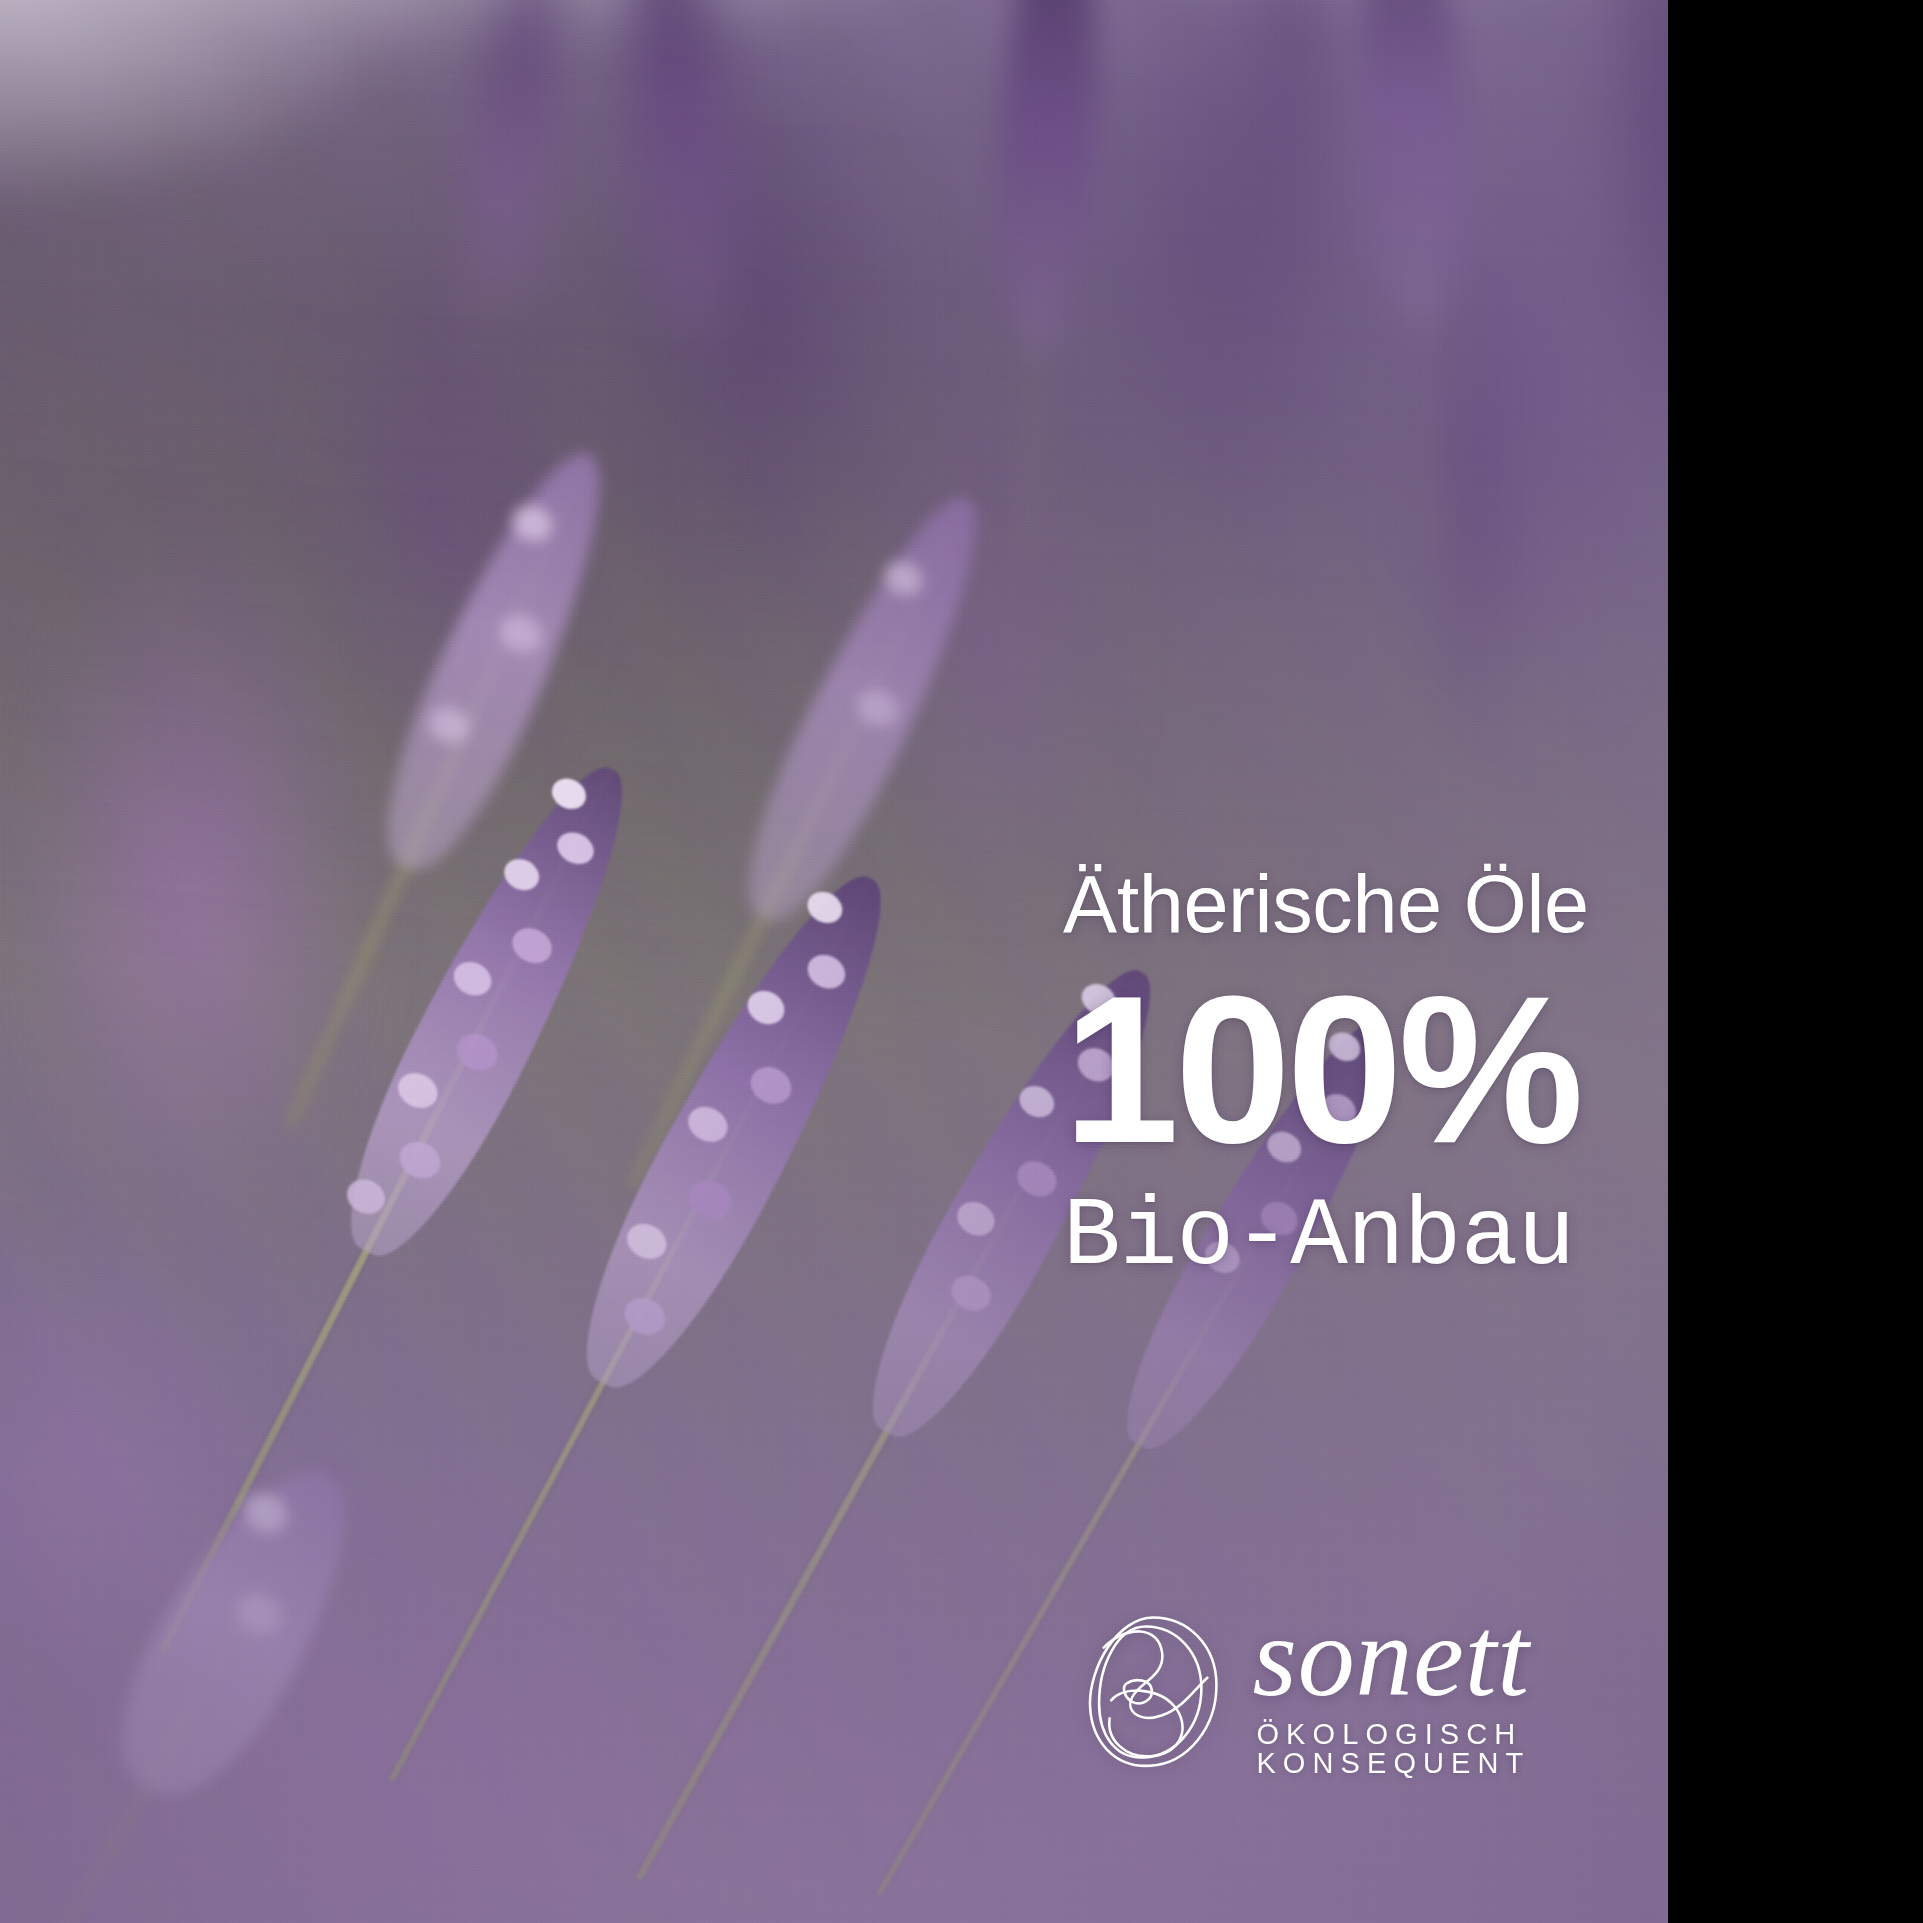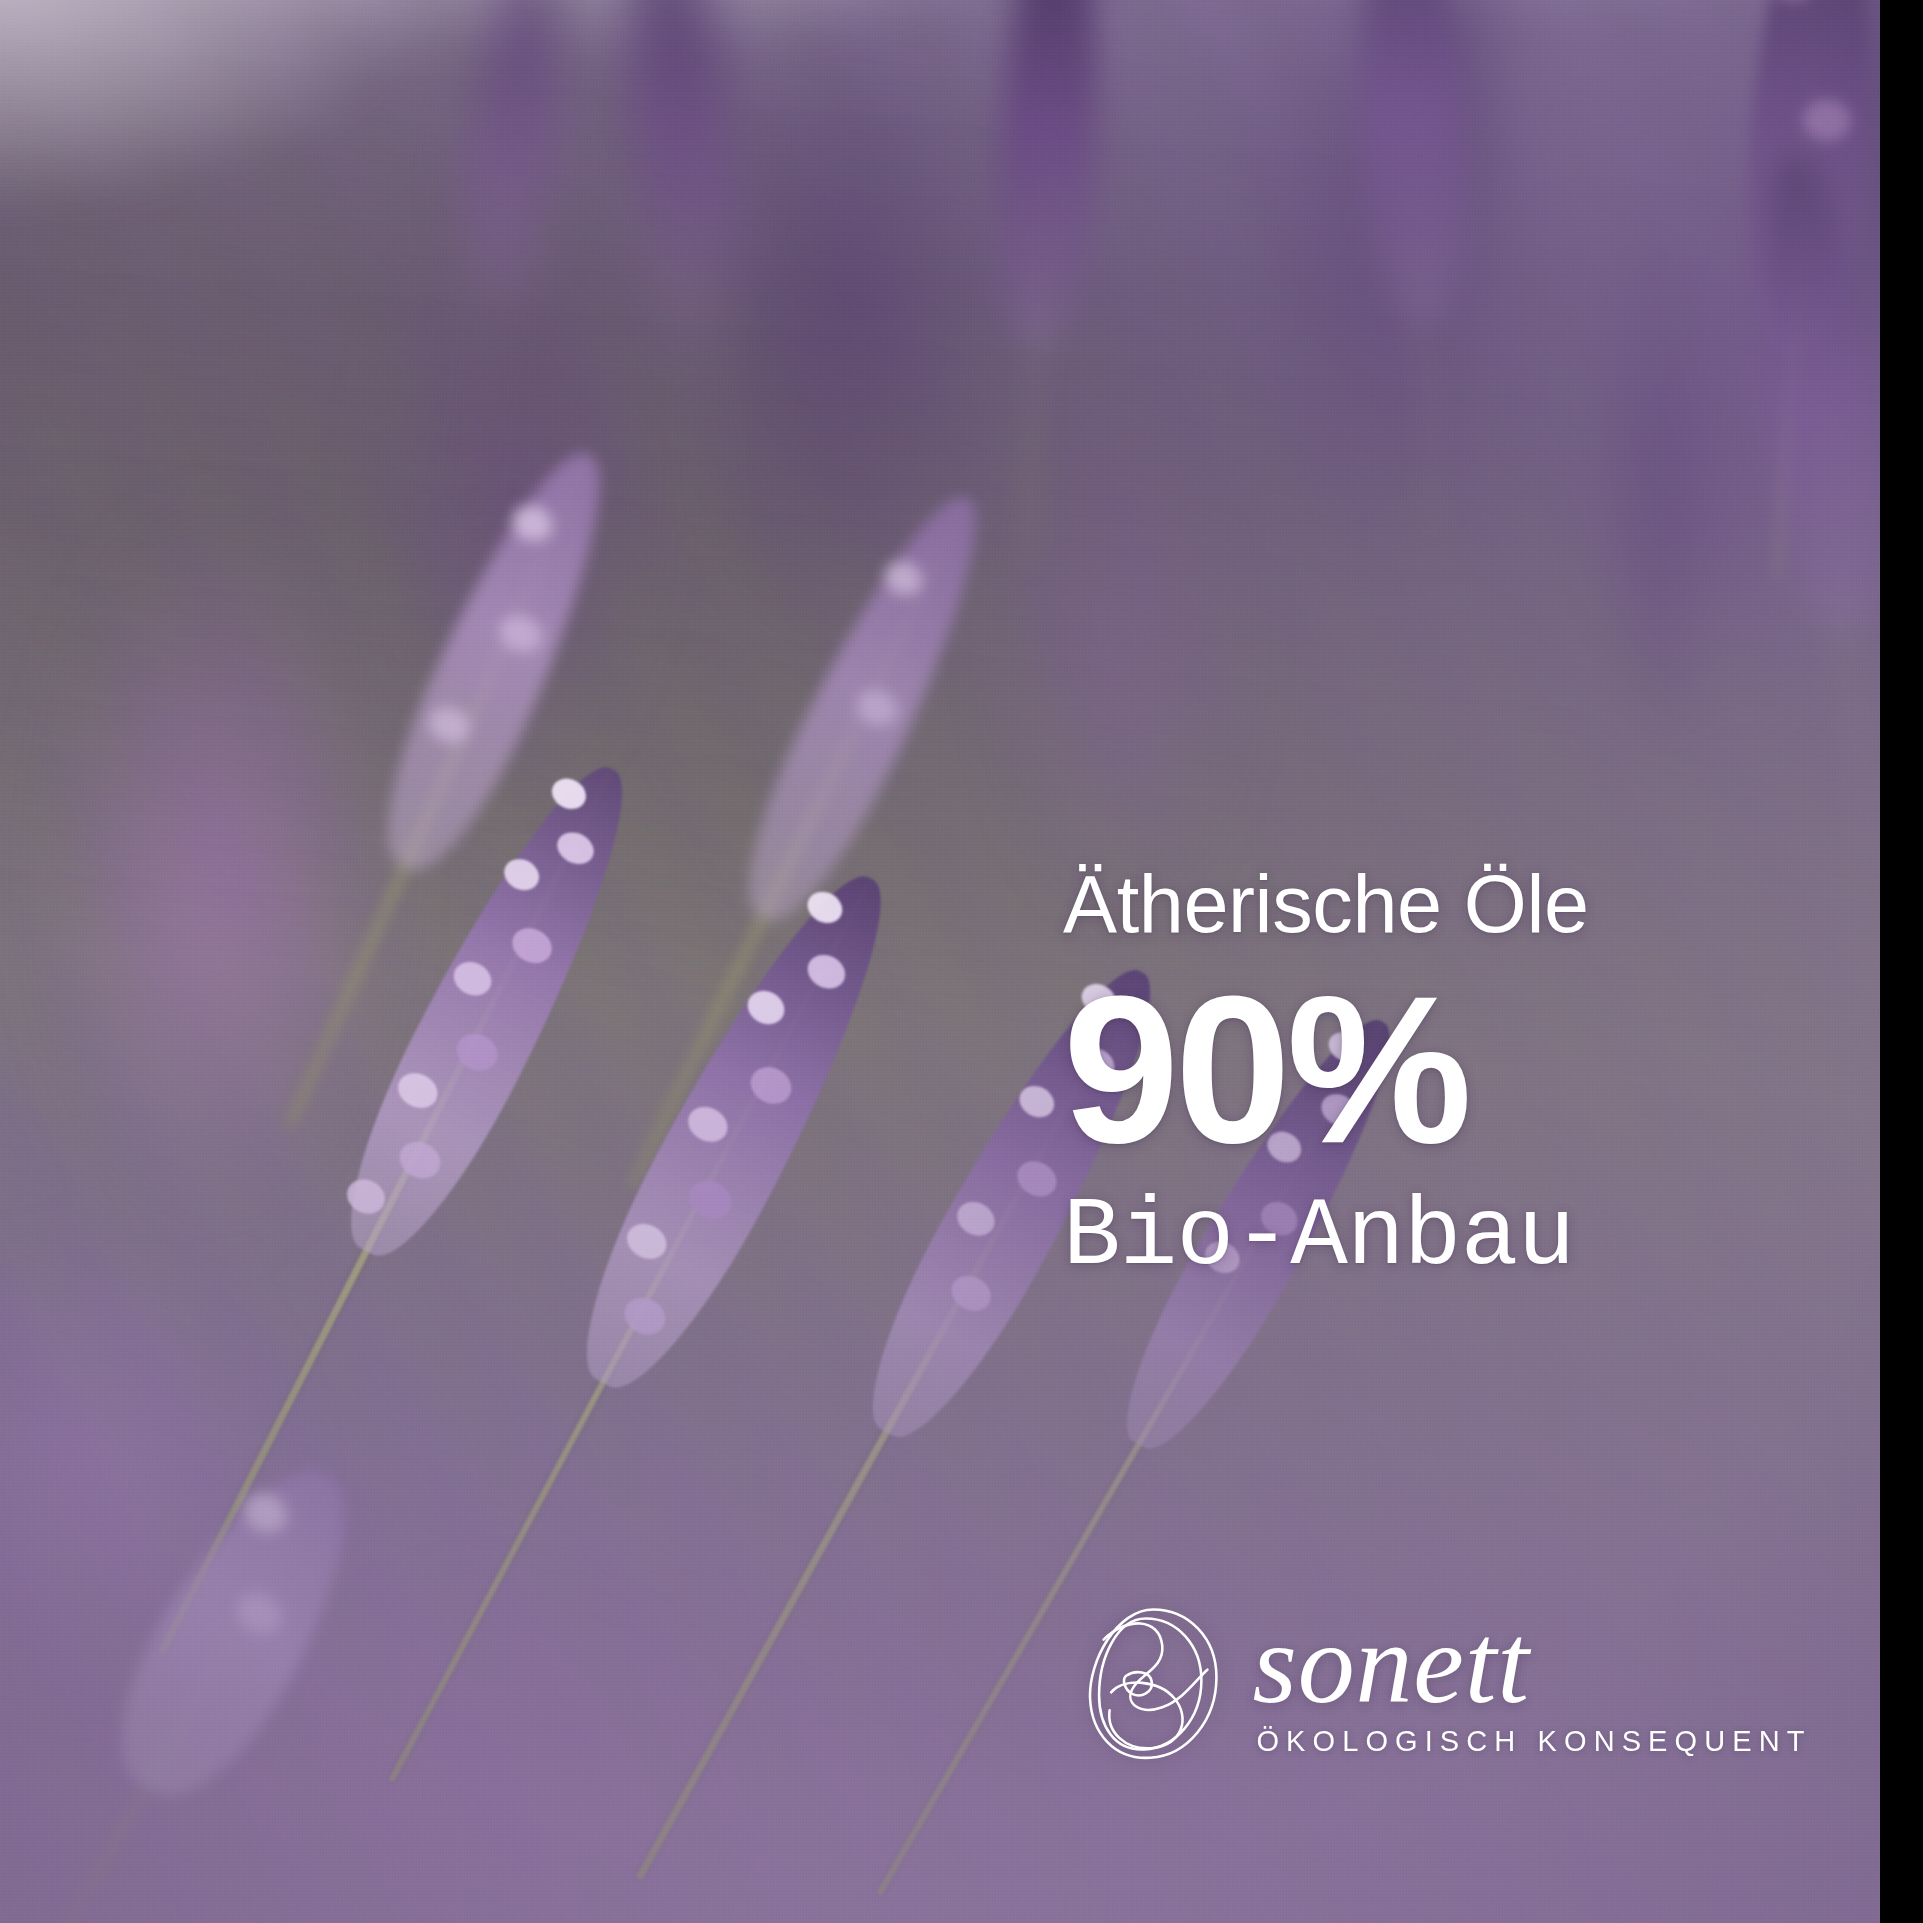--- a/index.html
+++ b/index.html
@@ -1,20 +1,20 @@
 <!DOCTYPE html>
 <html style="font-size:12px"><head>
 <meta charset="utf-8">
 <style>
   html,body{margin:0;padding:0;background:#000;}
   *{box-sizing:border-box;}
 
   .stage{
     position:relative;
-    width:1880px;height:1924px;
+    width:1668px;height:1924px;
     overflow:hidden;
     font-family:"Liberation Sans", sans-serif;
     background:#ec4899;
   }
 
   
   .photo{position:absolute;inset:0;overflow:hidden;}
   .lay{position:absolute;inset:-10%;}
 
   
@@ -301,21 +301,21 @@
       <div class="floret" style="left:74px;top:135px;width:47px;height:39px;background:rgba(212,192,228,.75)"></div>
     </div>
 
     <div class="lay bg-veil" style="inset:0;"></div>
     <div class="bg-grain"></div>
     <div class="bg-vig"></div>
   </div>
 
   <div class="copy">
     <div class="line-eyebrow">Ätherische Öle</div>
-    <div class="line-big">90%</div>
+    <div class="line-big">100%</div>
     <div class="line-sub">Bio-Anbau</div>
   </div>
 
   <div class="logo">
 
     <svg class="logo-mark" viewBox="0 0 194 210" fill="none" xmlns="http://www.w3.org/2000/svg">
       <g stroke="#ffffff" stroke-width="3.4" stroke-linecap="round" stroke-linejoin="round">
 
         <path d="M96 6 C143 6 180 44 180 96 C180 152 142 200 92 203
                  C44 206 14 170 12 124 C10 74 48 6 96 6 Z"></path>

